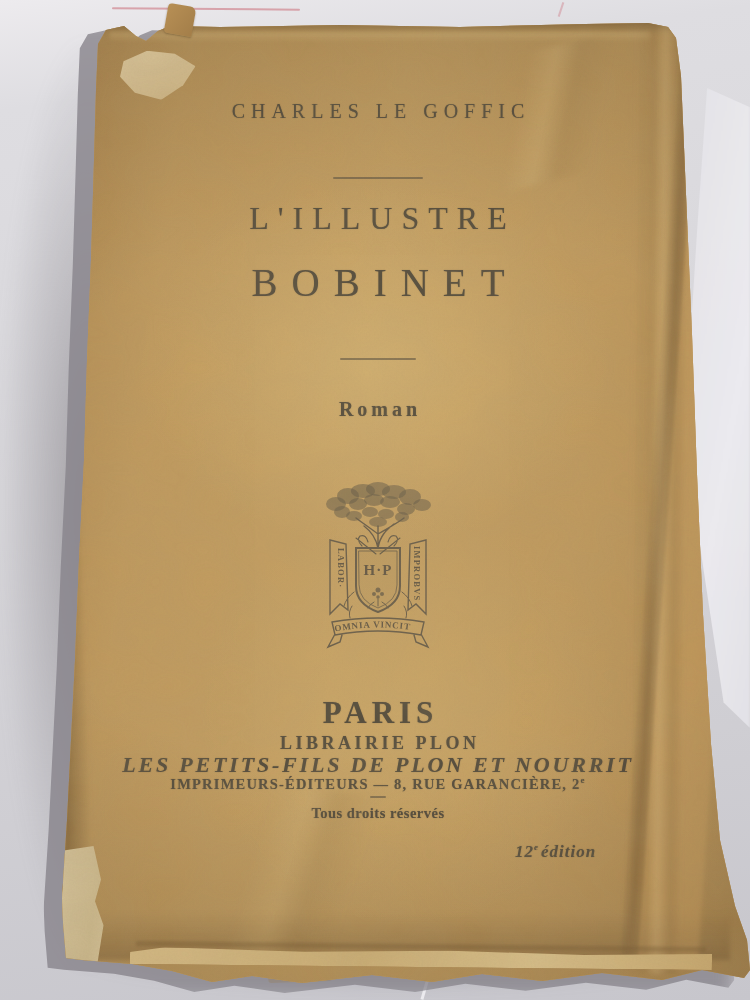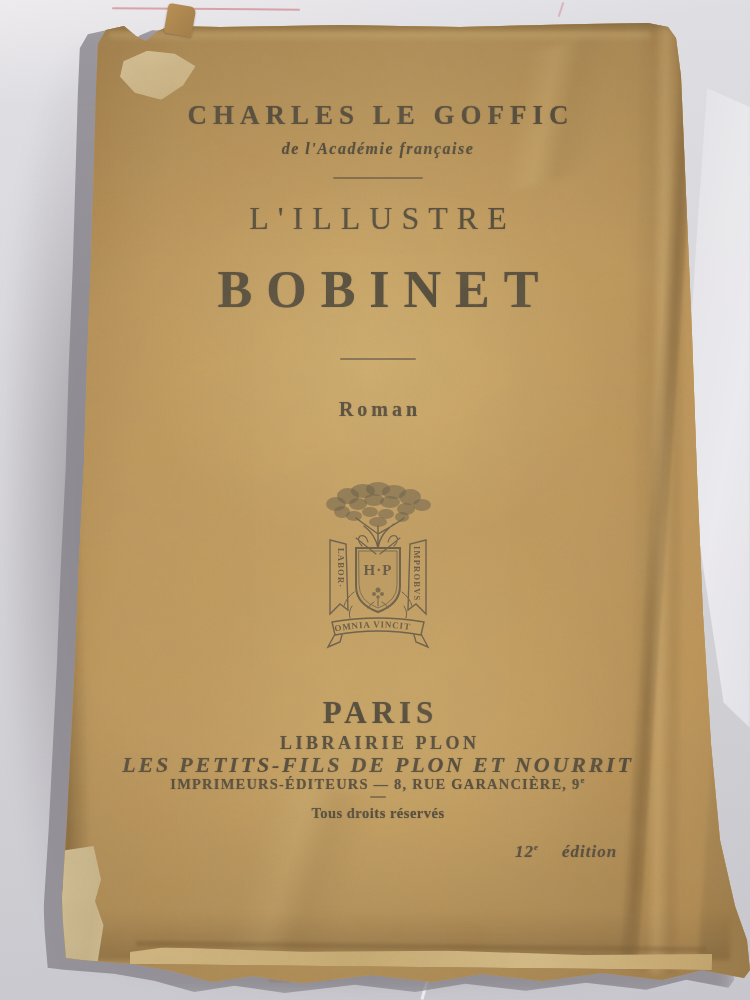--- a/index.html
+++ b/index.html
@@ -69,37 +69,37 @@
     background:linear-gradient(90deg,#d6bb85,#cdb077 40%,#dbc28c 70%,#c9a96f);
     clip-path:polygon(0 30%,6% 0,30% 18%,55% 2%,78% 20%,100% 6%,100% 100%,0 100%)}
   .page-seam{left:96px;top:930px;width:570px;height:5px;background:rgba(110,82,46,.4);filter:blur(1.5px);transform:rotate(.6deg)}
   .flap{position:absolute;left:166px;top:5px;width:28px;height:30px;z-index:4;
     background:linear-gradient(120deg,#b78f55,#a37e49);border-radius:4px 6px 2px 4px;
     transform:rotate(10deg);box-shadow:0 1px 2px rgba(80,60,30,.4)}
   
   .cover-text{position:absolute;left:20px;top:0;width:636px;height:976px;z-index:5}
   .line{position:absolute;width:100%;text-align:center;color:#474238;opacity:.93;
     text-shadow:0 0 1.2px rgba(71,66,56,.5);white-space:nowrap}
-  .author{top:86px;font-size:27px;font-weight:bold;letter-spacing:6px;text-indent:6px}
+  .author{top:86px;font-size:20px;font-weight:normal;letter-spacing:6px;text-indent:6px}
   .affil{top:126px;font-size:16px;font-weight:bold;font-style:italic;letter-spacing:1.5px}
   .rule{position:absolute;left:50%;height:2px;background:rgba(71,66,56,.55);border-radius:1px}
   .rule1{top:163px;width:90px;margin-left:-45px}
   .rule2{top:344px;width:76px;margin-left:-38px}
   .title1{top:186px;font-size:32px;font-weight:normal;letter-spacing:9px;text-indent:9px}
-  .title2{top:246px;font-size:52px;font-weight:bold;letter-spacing:14px;text-indent:14px}
+  .title2{top:246px;font-size:39px;font-weight:normal;letter-spacing:14px;text-indent:14px}
   .genre{top:384px;font-size:20px;font-weight:bold;letter-spacing:4px;text-indent:4px}
   .city{top:681px;font-size:31px;font-weight:bold;letter-spacing:5px;text-indent:5px}
   .pub{top:719px;font-size:18px;font-weight:bold;letter-spacing:3.5px;text-indent:3.5px}
   .pub2{top:738px;font-size:22px;font-weight:bold;font-style:italic;letter-spacing:2.8px}
   .pub3{top:761px;font-size:14.5px;font-weight:bold;letter-spacing:1.2px}
   .pub3 sup,.edition sup{font-size:9px}
   .rule-dash{top:782px;width:16px;margin-left:-8px}
   .rights{top:791px;font-size:14.5px;font-weight:bold;letter-spacing:.5px}
   .edition{top:828px;left:455px;width:auto;text-align:left;font-size:17px;font-weight:bold;font-style:italic;letter-spacing:1px}
-  .edition .word{margin-left:23px}
+  .edition .word{margin-left:2px}
   
   .emblem{position:absolute;left:258px;top:468px;width:120px;height:170px;opacity:.85}
   .emblem text{fill:#4d473e;font-family:"Liberation Serif","DejaVu Serif",serif;font-weight:bold}
   .mono{font-size:15px;letter-spacing:1px}
   .rib{font-size:8.5px;letter-spacing:1.2px}
   .ban{font-size:9px;letter-spacing:.8px}
   
   .texture{position:absolute;inset:0;width:100%;height:100%;z-index:6;pointer-events:none}
 </style>
 </head>
@@ -127,21 +127,20 @@
     <div class="crease crease-right"></div>
     <div class="crease crease-tr"></div>
     <div class="crease crease-bl"></div>
     <div class="patch patch-tape"></div>
     <div class="patch patch-torn"></div>
     <div class="patch page-seam"></div>
     <div class="patch page-strip"></div>
 
     <div class="cover-text">
       <div class="line author">CHARLES LE GOFFIC</div>
-      <div class="line affil">de l'Académie française</div>
       <div class="rule rule1"></div>
       <div class="line title1">L'ILLUSTRE</div>
       <div class="line title2">BOBINET</div>
       <div class="rule rule2"></div>
       <div class="line genre">Roman</div>
 
       <svg class="emblem" viewBox="0 0 120 170" xmlns="http://www.w3.org/2000/svg">
         <g stroke="#544e44" fill="none" stroke-linecap="round" stroke-width="1.4">
           <g fill="#544e44" stroke="none" fill-opacity="0.55">
             <ellipse cx="18" cy="22" rx="10" ry="7"></ellipse>
@@ -180,21 +179,21 @@
         <text class="mono" x="60" y="93" text-anchor="middle">H·P</text>
         <text class="rib" transform="translate(20,66) rotate(90)">LABOR·</text>
         <text class="rib" transform="translate(96,64) rotate(90)">IMPROBVS</text>
         <path id="bannerpath" d="M15,150 Q60,141 105,150" fill="none"></path>
         <text class="ban"><textPath href="#bannerpath" startOffset="2">OMNIA VINCIT</textPath></text>
       </svg>
 
       <div class="line city">PARIS</div>
       <div class="line pub">LIBRAIRIE PLON</div>
       <div class="line pub2">LES PETITS-FILS DE PLON ET NOURRIT</div>
-      <div class="line pub3"><span>IMPRIMEURS-ÉDITEURS — 8, RUE GARANCIÈRE, 9</span><sup>e</sup></div>
+      <div class="line pub3"><span>IMPRIMEURS-ÉDITEURS — 8, RUE GARANCIÈRE, 2</span><sup>e</sup></div>
       <div class="rule rule-dash"></div>
       <div class="line rights">Tous droits réservés</div>
       <div class="line edition"><span>12</span><sup>e</sup><span class="word">édition</span></div>
     </div>
 
     <svg class="texture" xmlns="http://www.w3.org/2000/svg">
       <defs>
         <filter id="f-mottle" x="0" y="0" width="100%" height="100%">
           <feTurbulence type="fractalNoise" baseFrequency="0.011 0.013" numOctaves="3" seed="11"></feTurbulence>
           <feColorMatrix type="matrix" values="0 0 0 0 0.42  0 0 0 0 0.32  0 0 0 0 0.17  0 0 0 0.9 0"></feColorMatrix>

